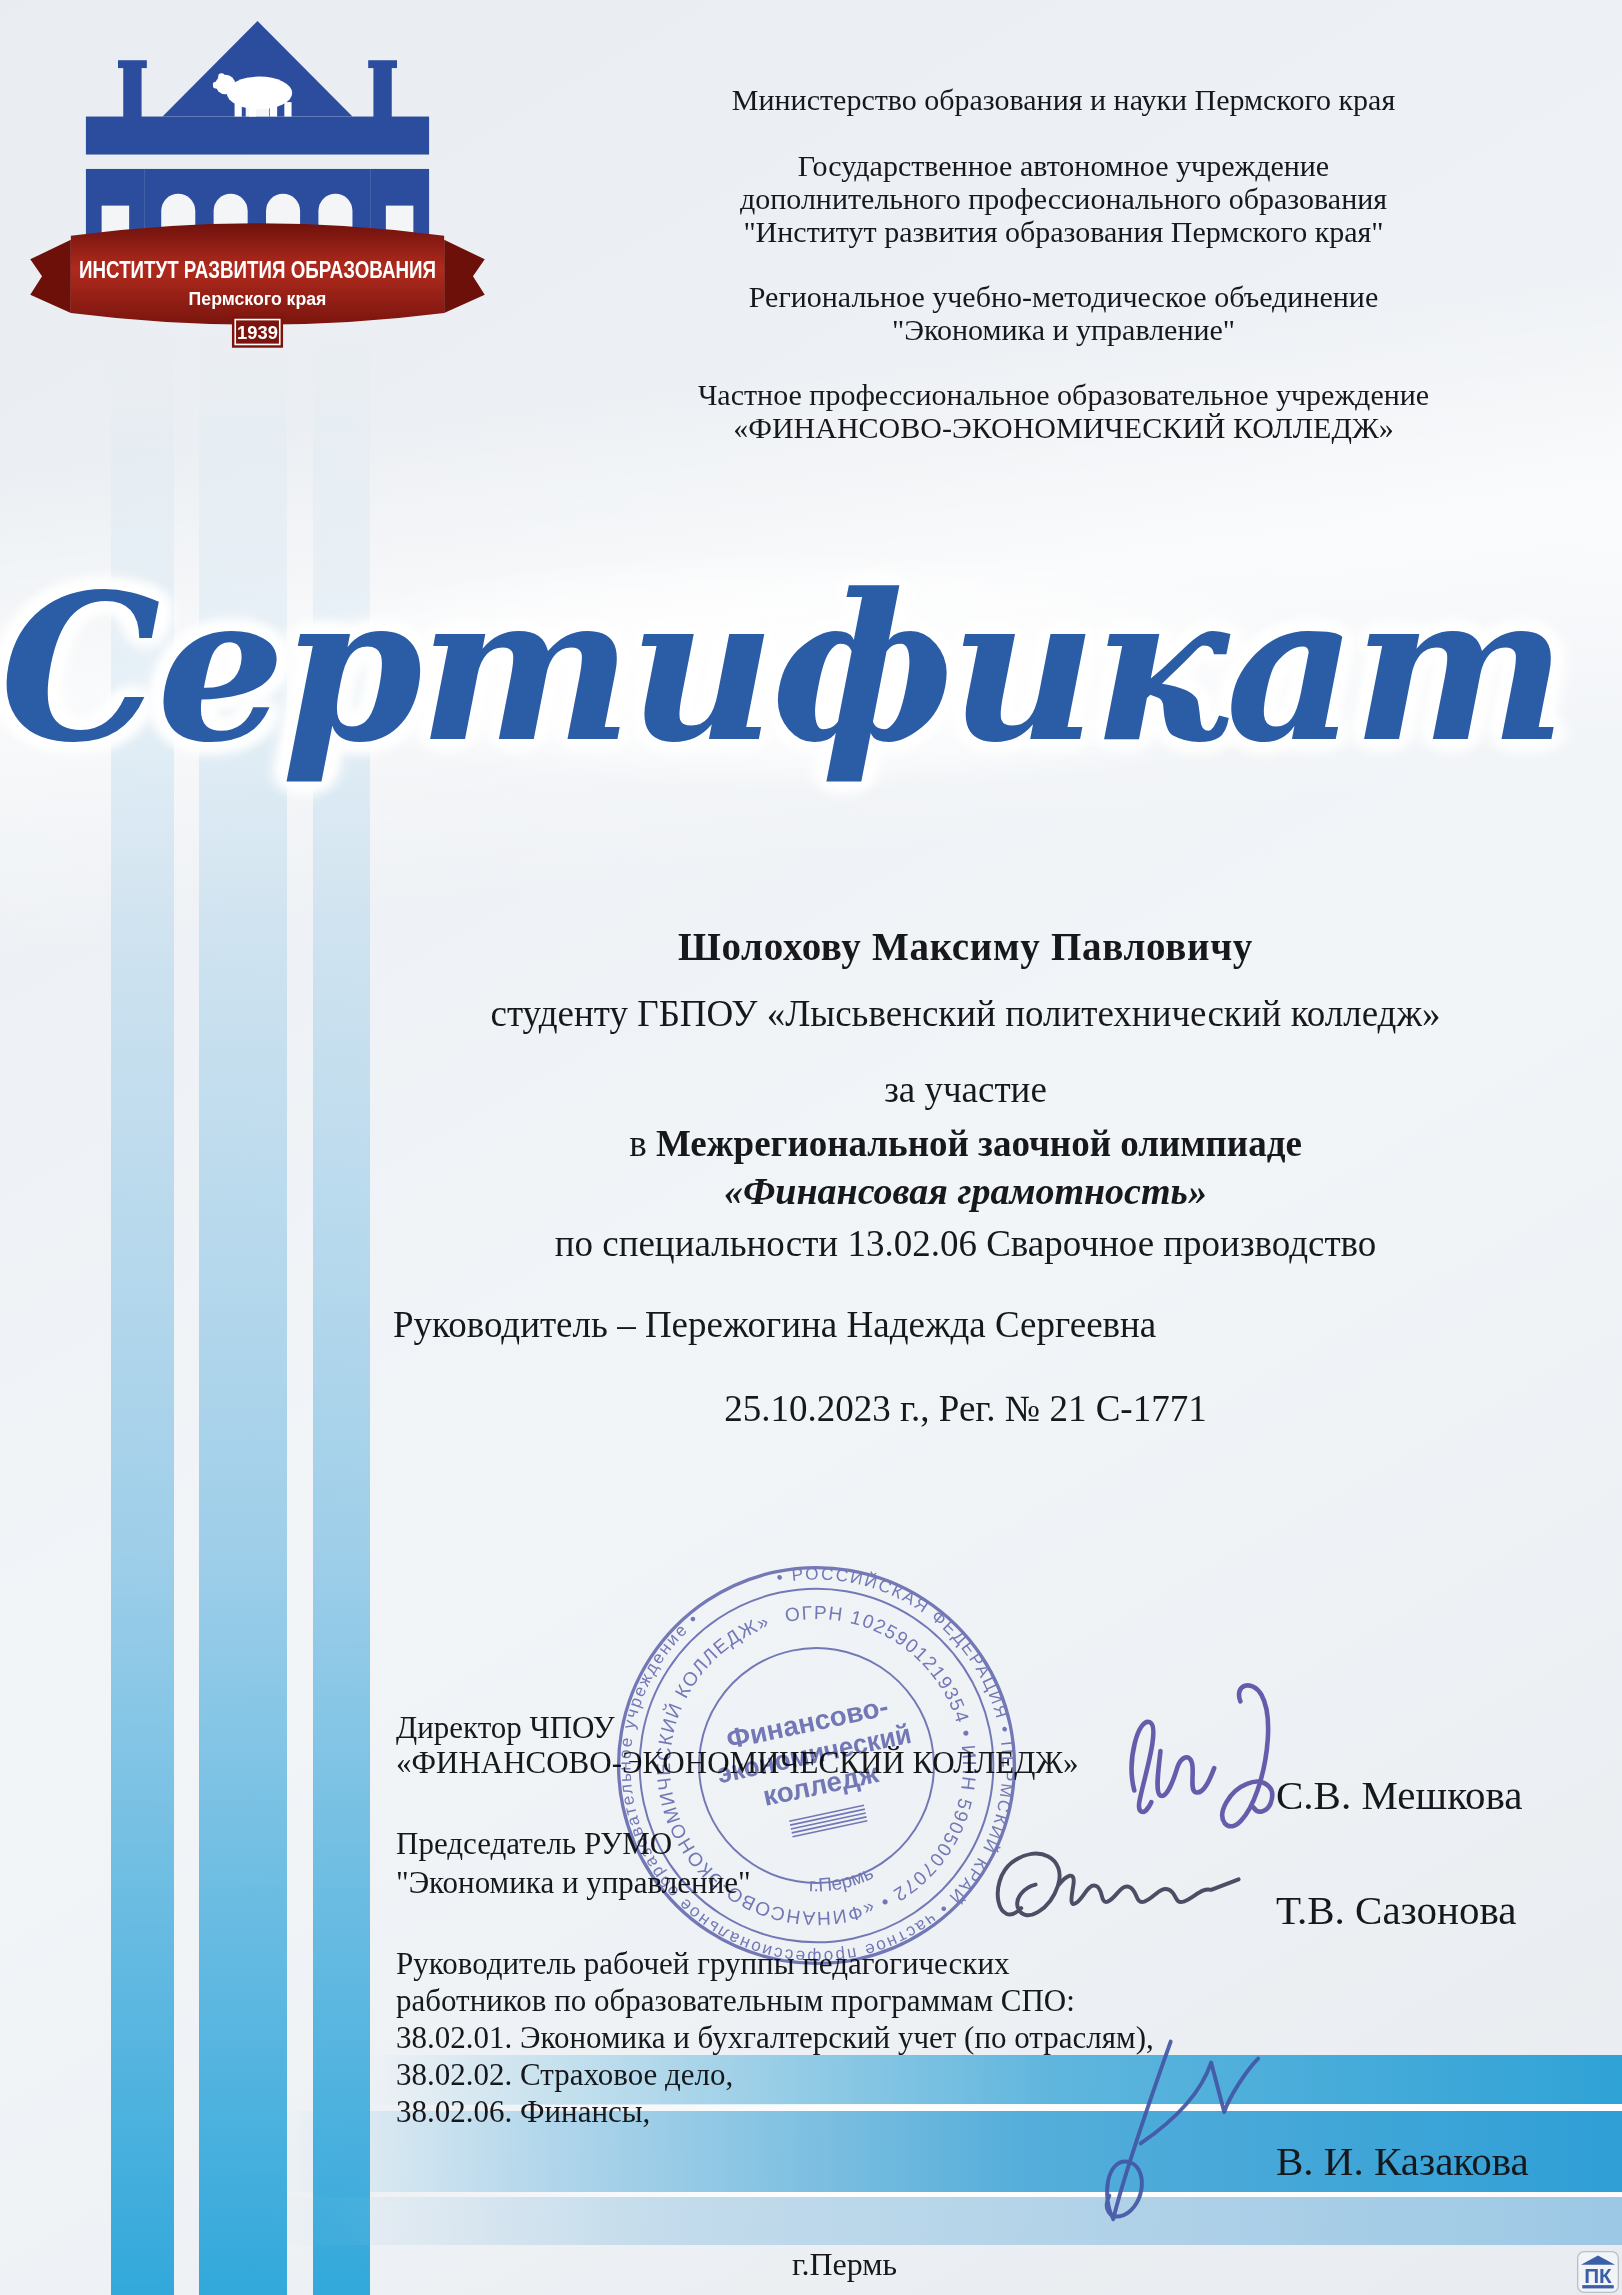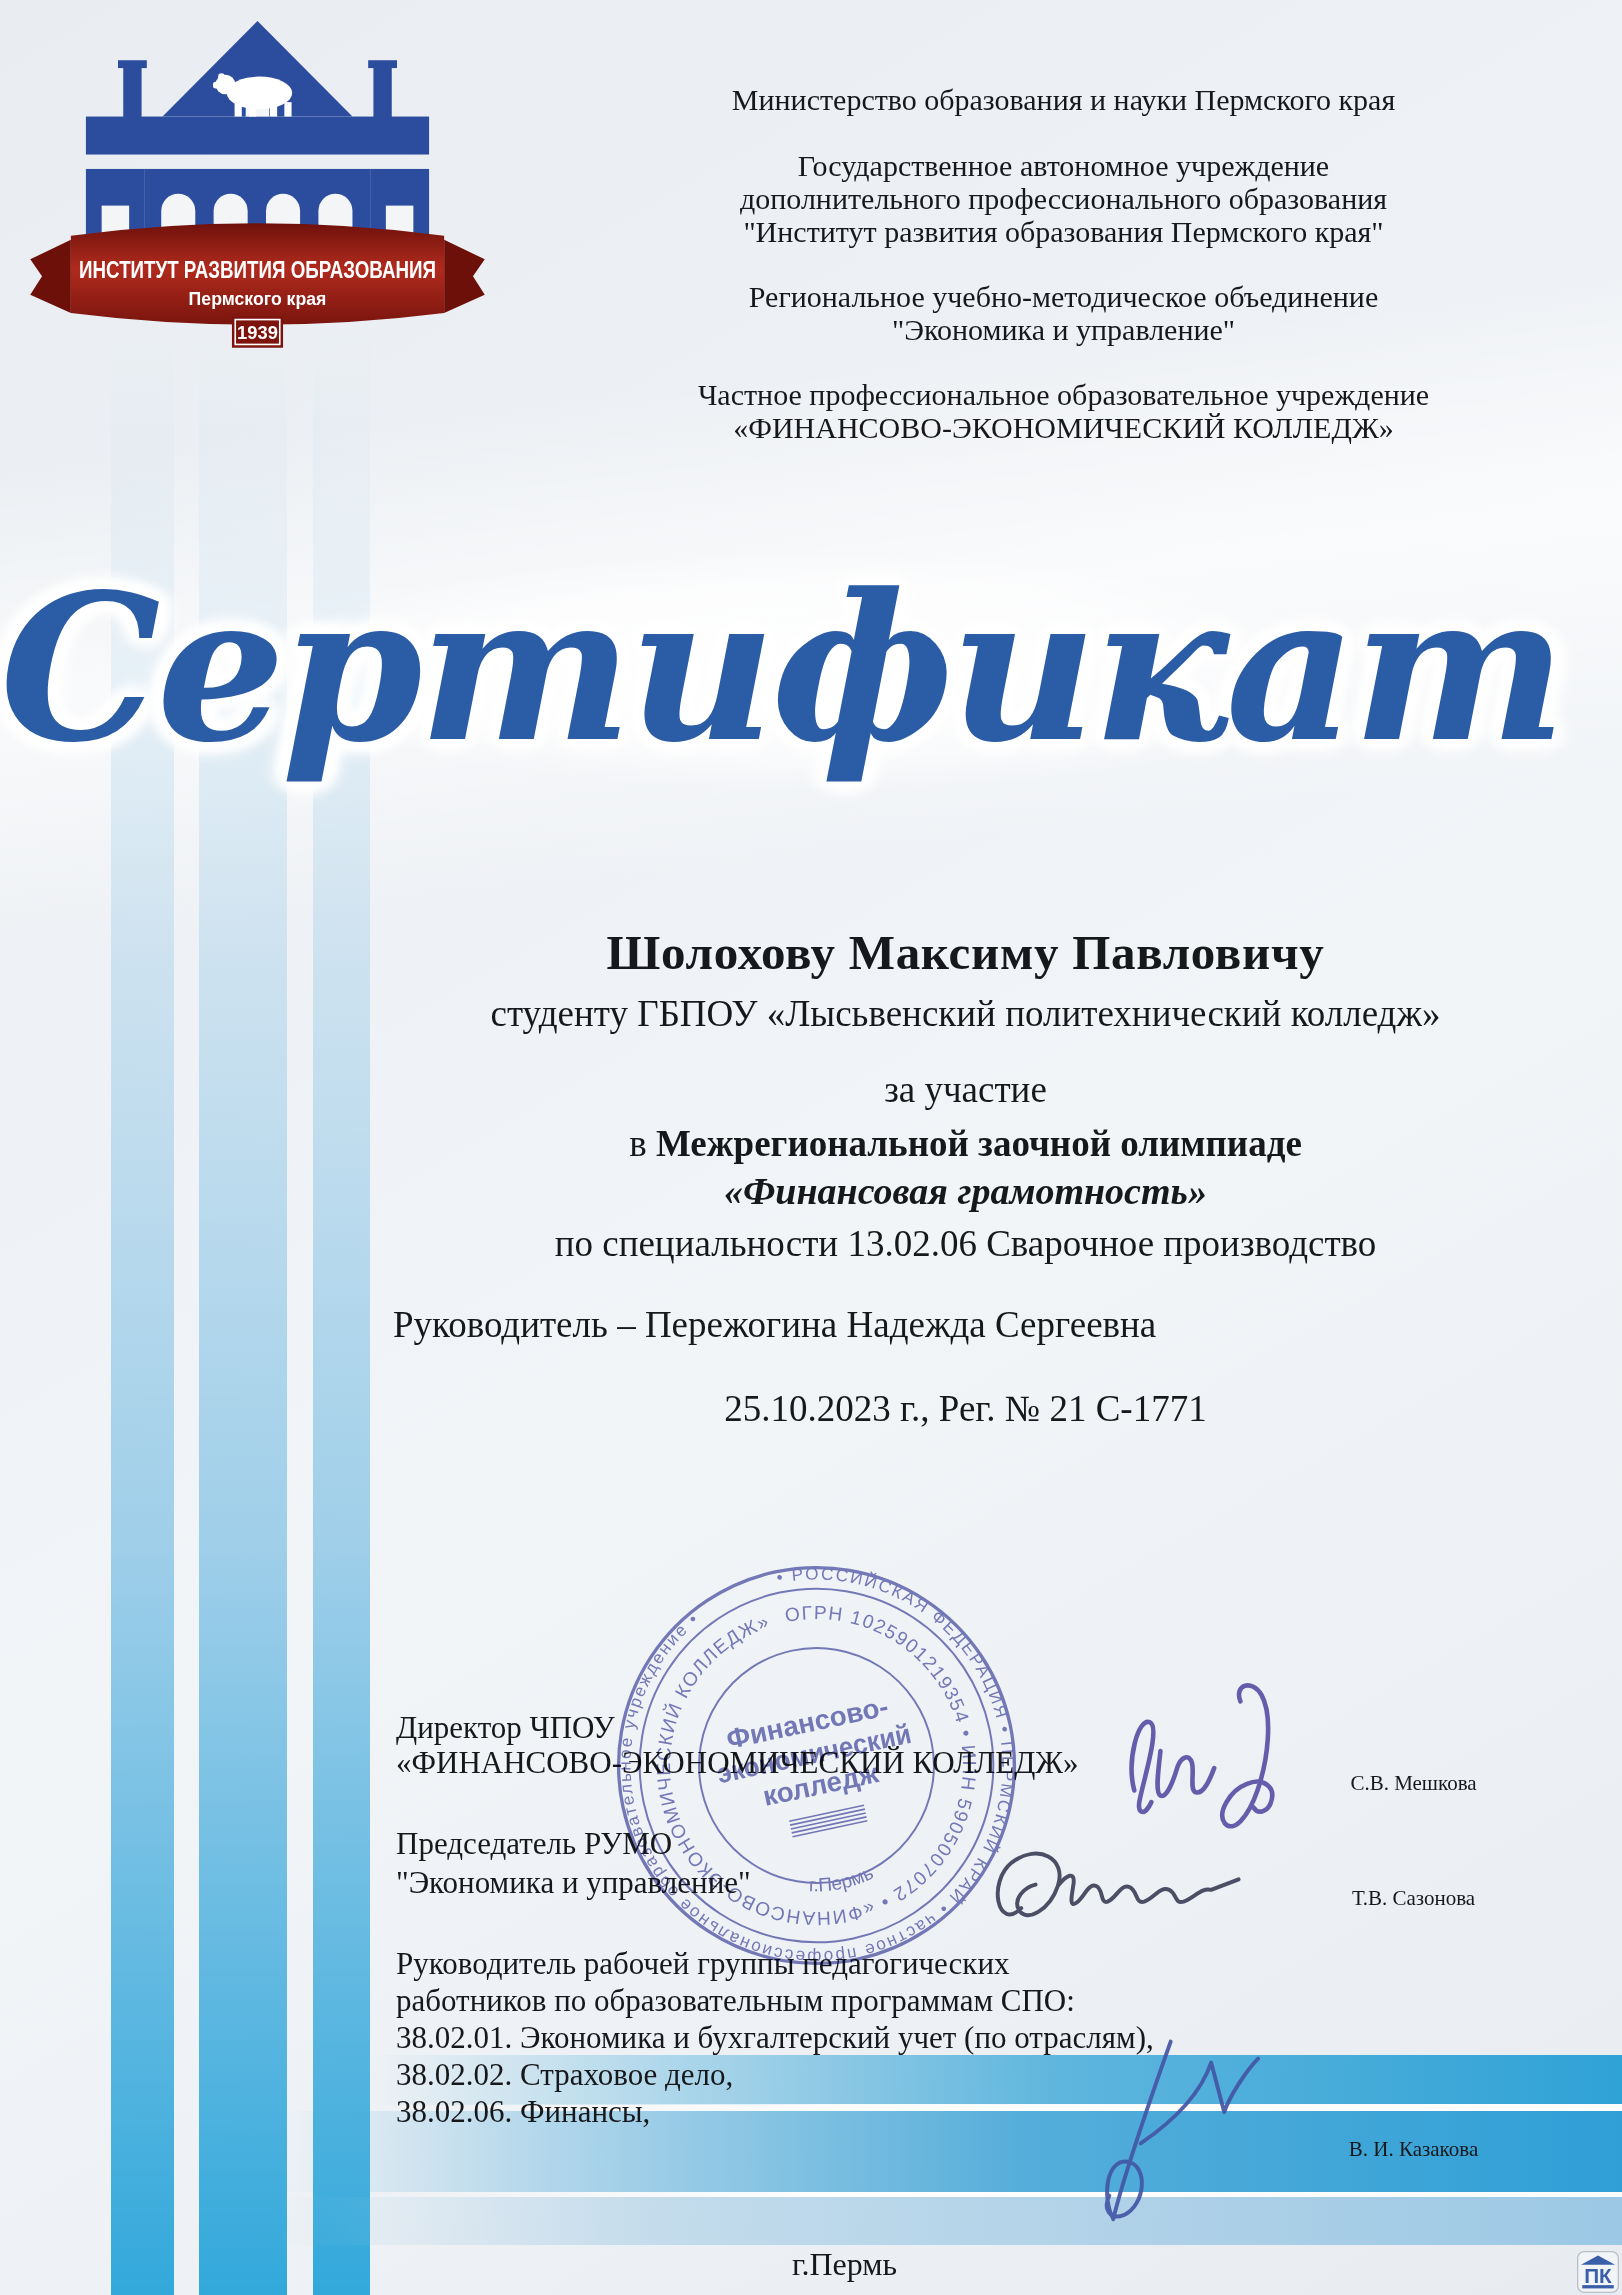--- a/index.html
+++ b/index.html
@@ -36,34 +36,34 @@
     background:radial-gradient(ellipse 50% 50% at 50% 50%, rgba(255,255,255,.95) 0%, rgba(255,255,255,.55) 55%, rgba(255,255,255,0) 78%);}
   .big-title{left:0; width:1518px; top:531px; text-align:center; z-index:4;
     font-family:"DejaVu Serif", serif; font-style:italic; font-weight:bold;
     font-size:202px; line-height:275px; letter-spacing:-3.9px; color:#2b5ca6;
     text-shadow:0 0 9.2px #fff,0 0 9.2px #fff,0 0 11.8px #fff,
       -9.2px -5.9px 11.8px #fff,9.2px -5.9px 11.8px #fff,-9.2px 5.9px 11.8px #fff,9.2px 5.9px 11.8px #fff,
       -14.4px 0 15.7px #fff,14.4px 0 15.7px #fff,0 -11.8px 13px #fff,0 11.8px 13px #fff;}
   .presented{left:209px; width:1413px; top:801px; text-align:center; font-size:29.4px; z-index:4;}
   
   .cline{left:308px; width:1315px; text-align:center; z-index:4;}
-  .name{top:924px; font-size:49px; font-weight:bold; letter-spacing:0.7px;}
+  .name{top:924px; font-size:39px; font-weight:bold; letter-spacing:0.7px;}
   .affil{top:992px; font-size:37px;}
   .reason{top:1068px; font-size:37px;}
   .event{top:1122px; font-size:37px;}
   .event b,.etitle{font-weight:bold;}
   .etitle{top:1169px; font-size:38px;font-style:italic;}
   .spec{top:1222px; font-size:37px;}
   .supervisor{left:393px; top:1303px; font-size:37px; z-index:4;}
   .datereg{top:1387px; font-size:37px;}
   
   .role{left:396px; font-size:31px; line-height:35px; z-index:4;}
   .role-1{top:1710px;}
   .role-2{top:1824px; line-height:39px;}
-  .sname{left:1276px; width:275px; font-size:21px; z-index:5;text-align:center;}
+  .sname{left:1276px; width:275px; font-size:41px; z-index:5;}
   .sname-1{top:1771px;}
   .sname-2{top:1886px;}
   .sname-3{top:2137px;}
   .wgroup{left:396px; top:1945px; font-size:31px; line-height:37px; z-index:4;}
   .city{left:190px; width:1309px; top:2246px; text-align:center; font-size:32px; z-index:4;}
   
   .stamp{left:612px; top:1561px; z-index:6; transform:rotate(-12deg); opacity:.88; mix-blend-mode:multiply;}
   .sig{z-index:7;}
   .corner-logo{left:1577px; top:2251px; z-index:5;}
 </style>

